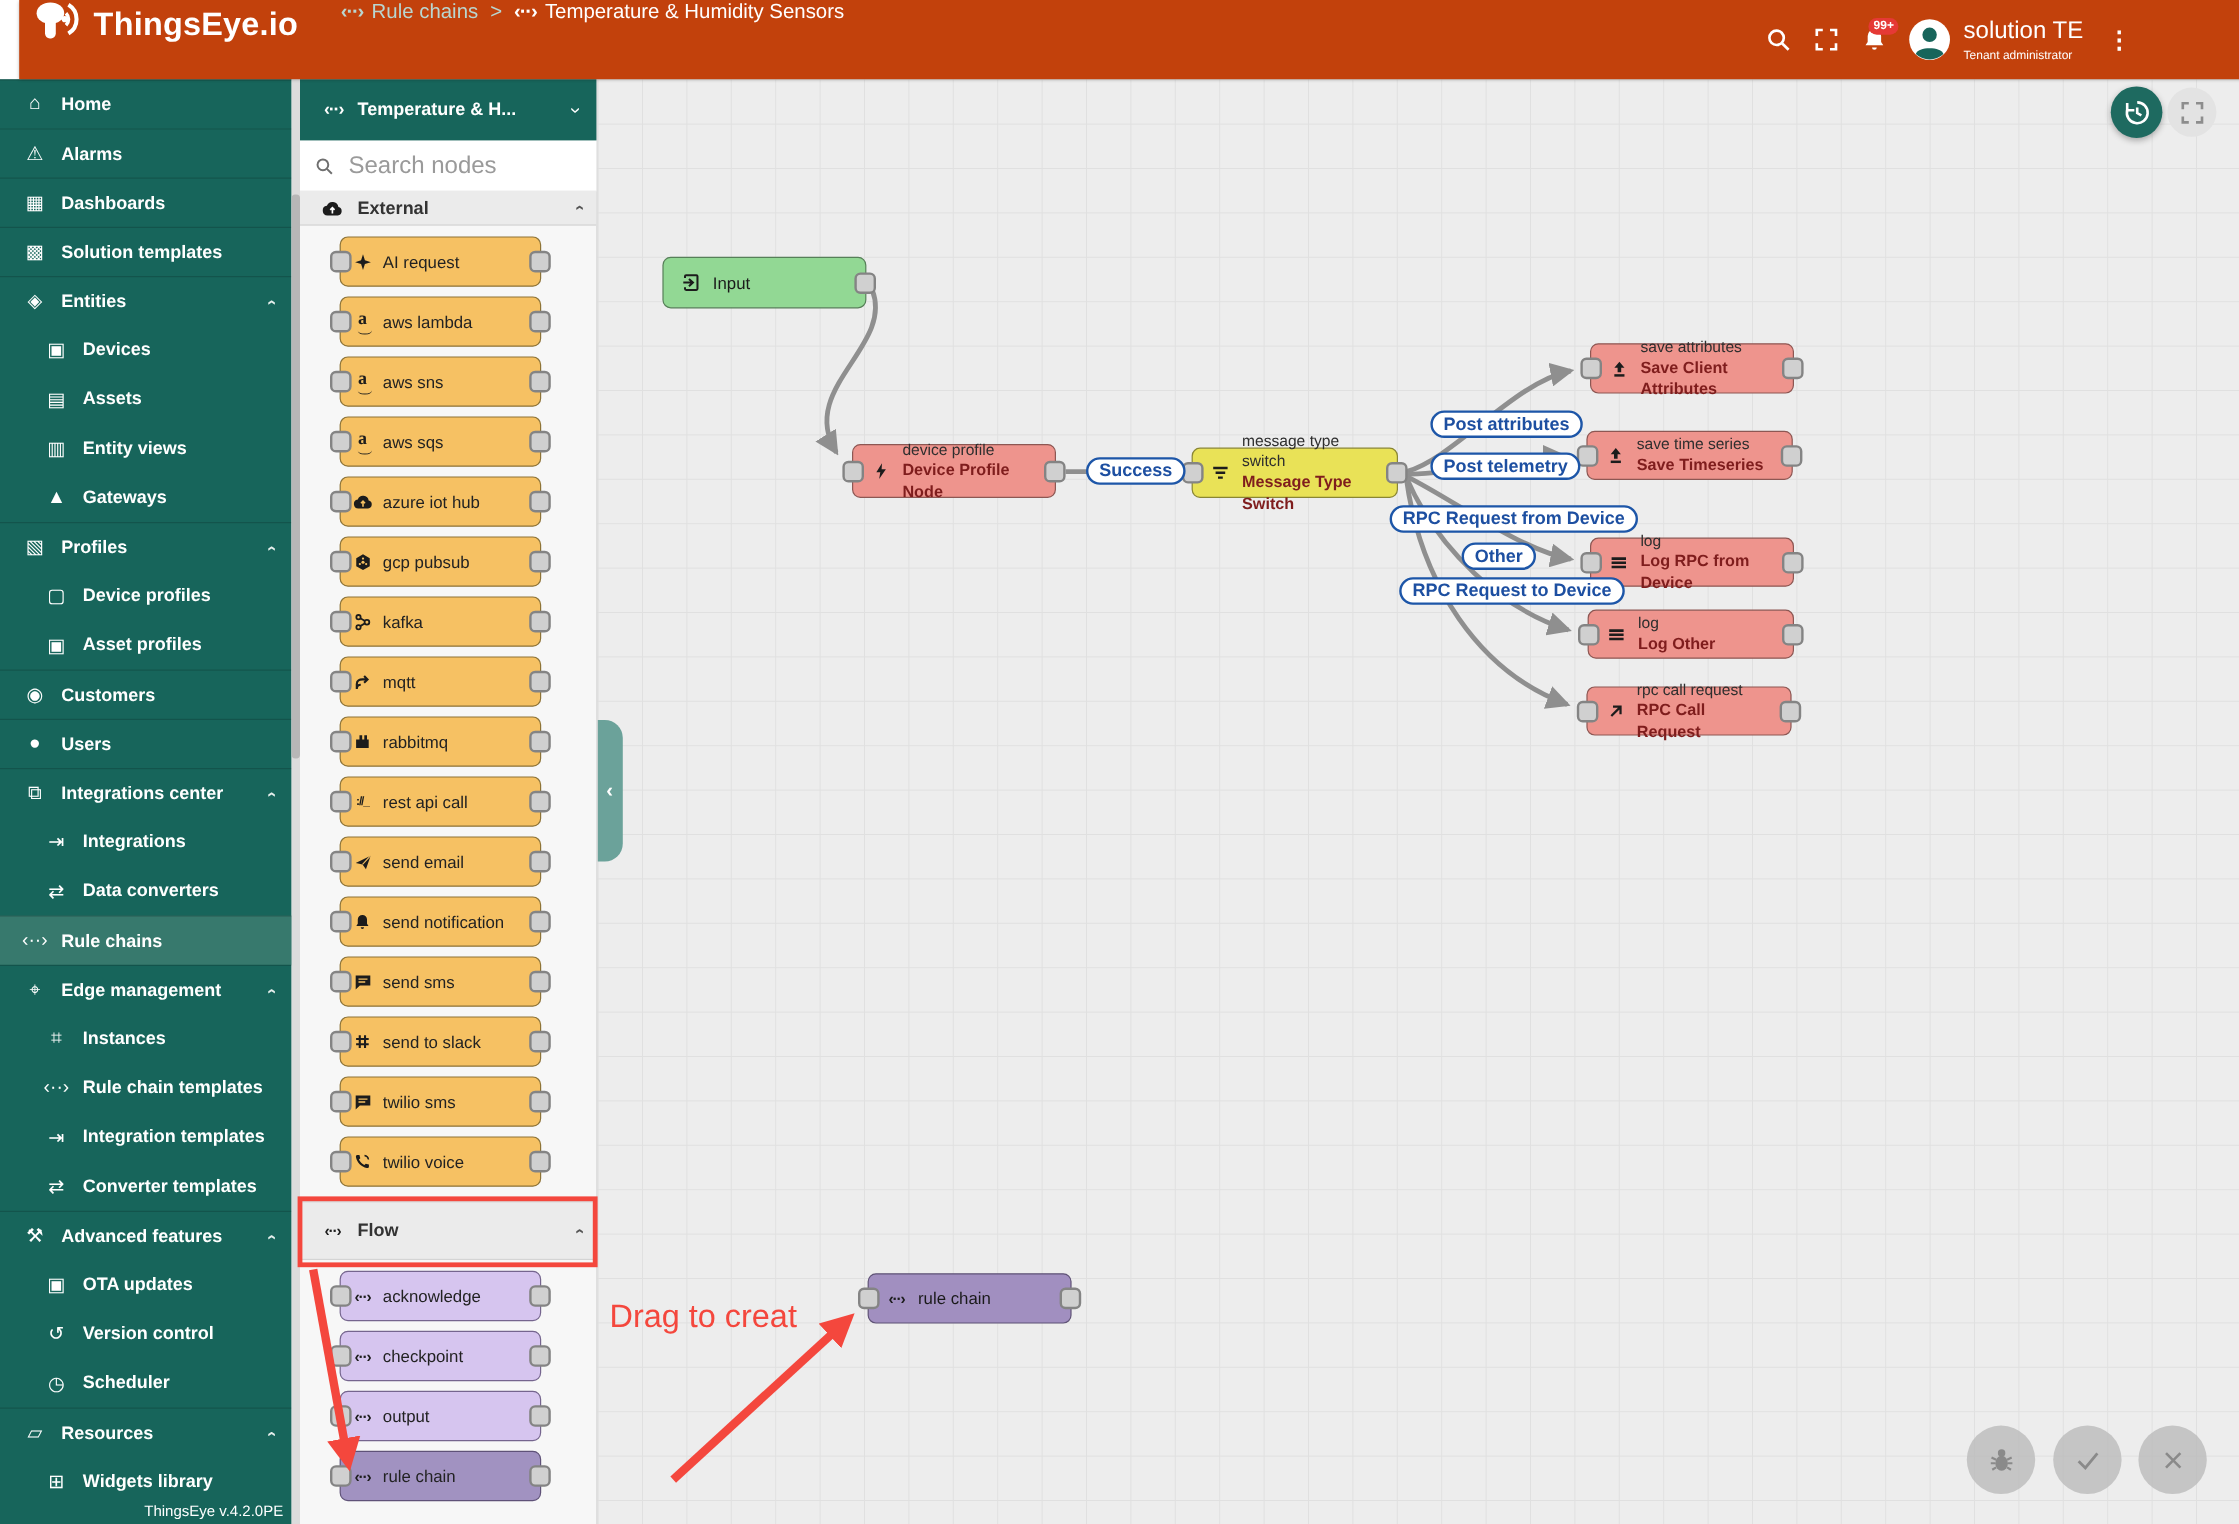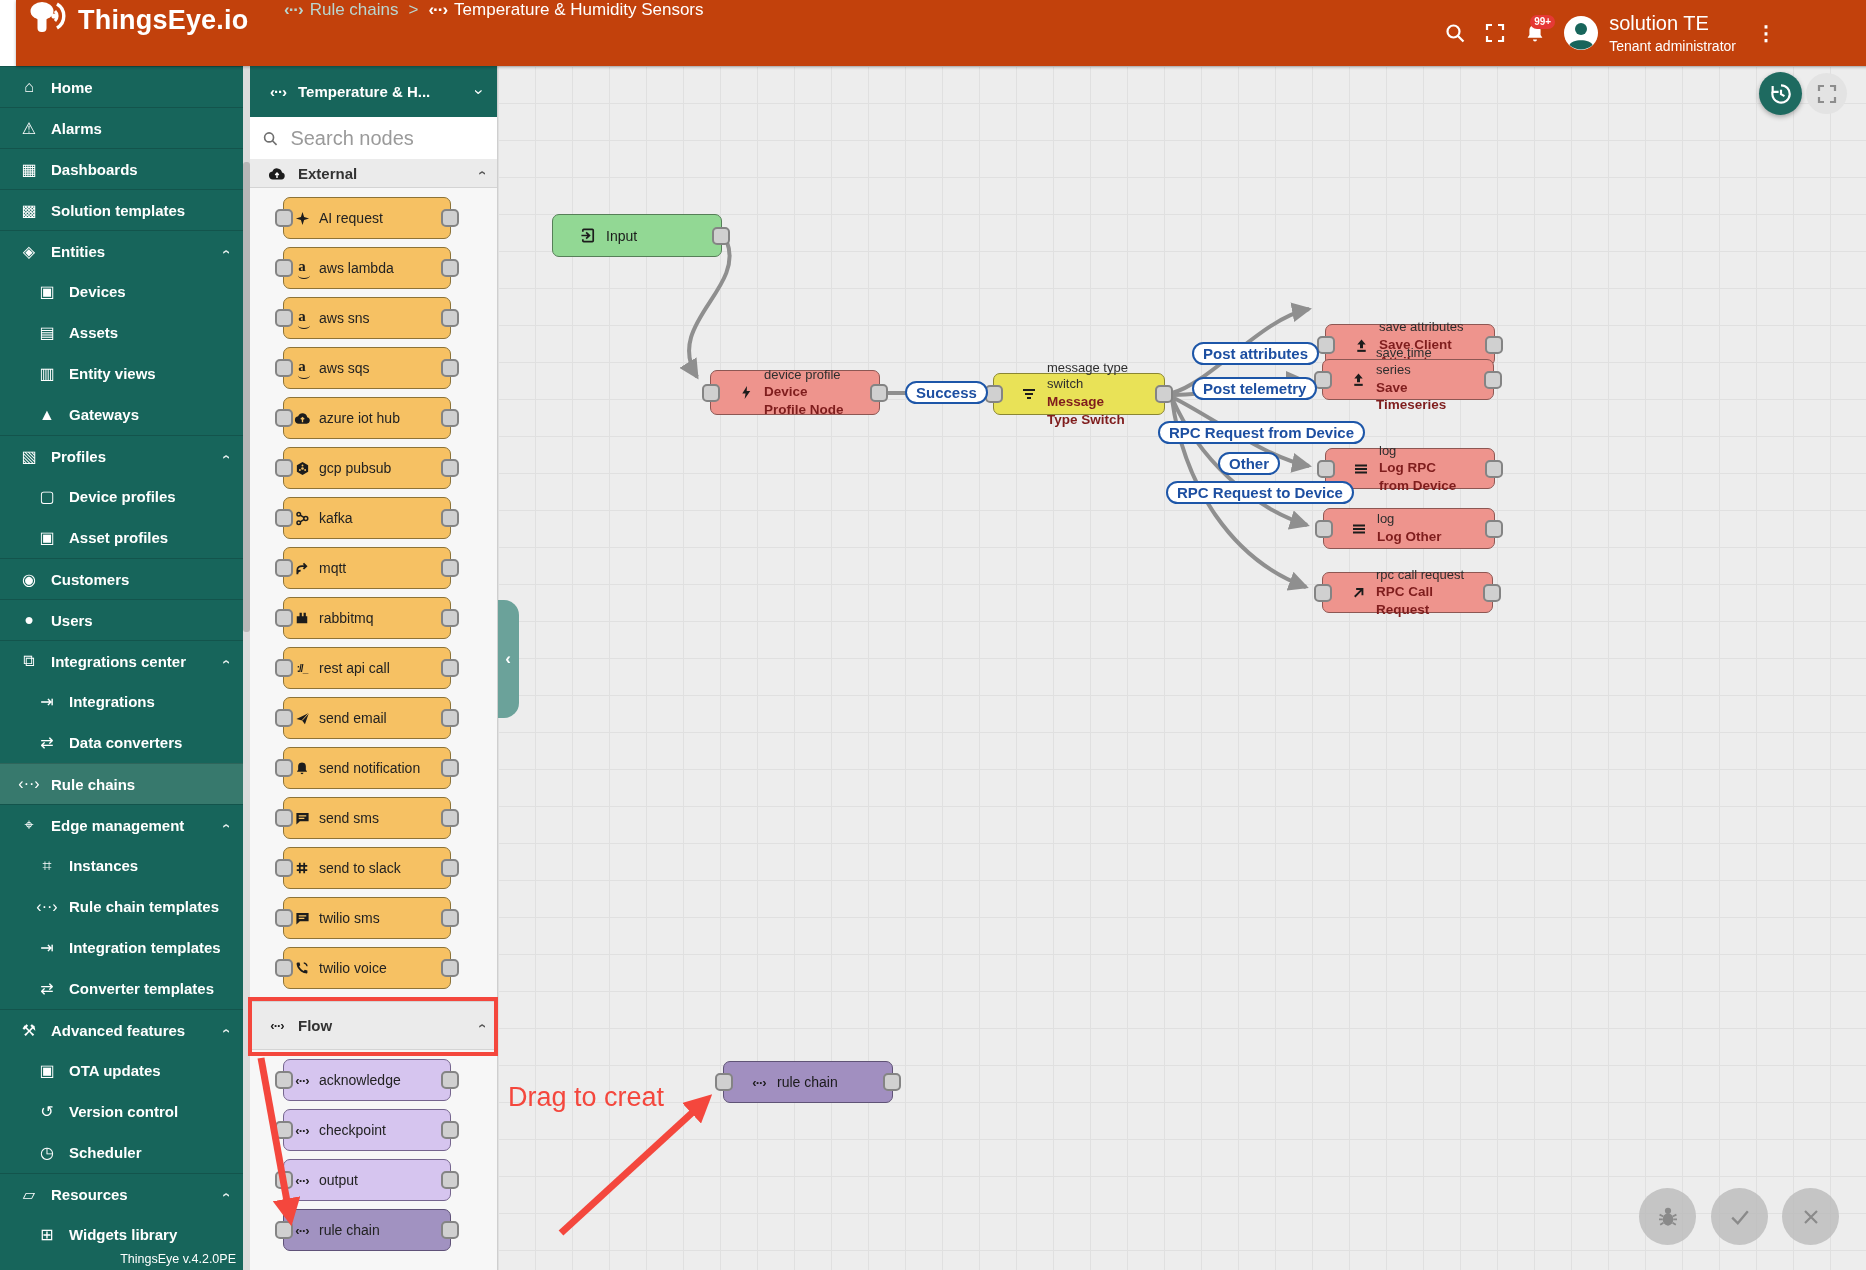--- a/index.html
+++ b/index.html
@@ -13,21 +13,21 @@
   .crumbs{display:flex;align-items:center;gap:10px;font-size:17px;}
   .crumb-dim{color:#b9d6d0;display:flex;align-items:center;gap:7px;}
   .crumb-cur{color:#fff;display:flex;align-items:center;gap:7px;}
   .chain-glyph{font-weight:700;letter-spacing:-1px;}
   .appbar-right{position:absolute;right:0;top:0;height:66px;display:flex;align-items:center;}
   .abtn{width:40px;height:40px;display:flex;align-items:center;justify-content:center;cursor:pointer;position:relative;}
   .badge{position:absolute;top:2px;right:0px;background:#e53935;color:#fff;font-size:10px;font-weight:700;
          border-radius:9px;padding:2px 4px;line-height:1;}
   .userblock{display:flex;align-items:center;gap:10px;margin:0 10px 0 8px;cursor:pointer;}
   .uname{font-size:20px;line-height:1.35;}
-  .urole{font-size:14px;line-height:1.35;}
+  .urole{font-size:10px;line-height:1.35;}
   .dots{font-size:20px;font-weight:700;width:40px;text-align:center;cursor:pointer;margin-right:96px;}
   
   .sidebar{position:absolute;left:0;top:66px;width:243px;bottom:0;background:#17655b;z-index:10;}
   .sb-item{display:flex;align-items:center;height:41px;padding-left:16px;color:#fff;font-size:15px;
            font-weight:600;position:relative;cursor:pointer;box-sizing:border-box;}
   .sb-item.top{border-top:1px solid rgba(0,0,0,.16);}
   .sb-item.sub{padding-left:34px;}
   .sb-item.selected{background:#37796d;}
   .sb-ic{width:26px;margin-right:9px;font-size:16px;text-align:center;font-weight:400;flex:none;}
   .sb-caret{position:absolute;right:15px;top:13px;transform:rotate(-90deg);font-size:14px;color:#e6efed;}
@@ -65,21 +65,21 @@
   .ic-aws{position:relative;font-family:"Liberation Serif",serif;font-size:15px;letter-spacing:0;padding-bottom:3px;}
   .ic-aws::after{content:'';position:absolute;left:0;bottom:-1px;width:12px;height:6px;
                  border-bottom:1.7px solid #1c1c1c;border-radius:50%;}
   .p-ic{width:18px;display:flex;align-items:center;justify-content:center;flex:none;}
   
   .canvas{position:absolute;left:498px;top:66px;right:0;bottom:0;background-color:#ededed;
           background-image:linear-gradient(#e0e0e0 1px,transparent 1px),
                            linear-gradient(90deg,#e0e0e0 1px,transparent 1px);
           background-size:37px 37px;overflow:hidden;}
   .edges{position:absolute;left:0;top:0;z-index:1;}
-  .node{position:absolute;border-radius:7px;display:flex;align-items:center;gap:9px;padding:0 26px;
+  .node{position:absolute;border-radius:7px;display:flex;align-items:center;gap:9px;padding:0 14px;
         box-sizing:border-box;z-index:3;cursor:pointer;}
   .node .tx{display:flex;flex-direction:column;justify-content:center;}
   .node .l1{font-size:13px;color:#2e2e2e;line-height:1.3;}
   .node .l2{font-size:13.5px;font-weight:700;color:#7f1d1d;line-height:1.3;}
   .node .single{font-size:14px;color:#1a1a1a;}
   .n-green{background:#92d894;border:1.5px solid #567f58;}
   .n-red{background:#ee948d;border:1.5px solid #8d5753;}
   .n-yellow{background:#e9e257;border:1.5px solid#8a8633;}
   .n-purple{background:#a18fc0;border:1.5px solid #5f5376;}
   .pill{position:absolute;background:#fff;border:2.5px solid #1d56a8;border-radius:13px;padding:1px 9px;
@@ -575,21 +575,21 @@
           <span class="p-ic">
             <svg width="16" height="16" viewBox="0 0 16 16" stroke="#1c1c1c" stroke-width="2">
               <path d="M2 4 h12 M4 8 h8 M6 12 h4"></path>
             </svg>
           </span>
           <span class="tx">
             <span class="l1">message type switch</span>
             <span class="l2">Message Type Switch</span>
           </span>
         </div>
-        <div class="node n-red" style="left: 827px; top: 220px; width: 170px; height: 42px; margin-top: 38px;">
+        <div class="node n-red" style="left: 827px; top: 220px; width: 170px; height: 42px;">
           <span class="conn cl"></span>
           <span class="conn cr"></span>
           <span class="p-ic">
             <svg width="15" height="15" viewBox="0 0 16 16" fill="#1c1c1c">
               <path d="M8 1.5 L12.5 7 H9.6 V11 H6.4 V7 H3.5 Z"></path>
               <rect x="3.5" y="12.6" width="9" height="2.2"></rect>
             </svg>
           </span>
           <span class="tx">
             <span class="l1">save attributes</span>

